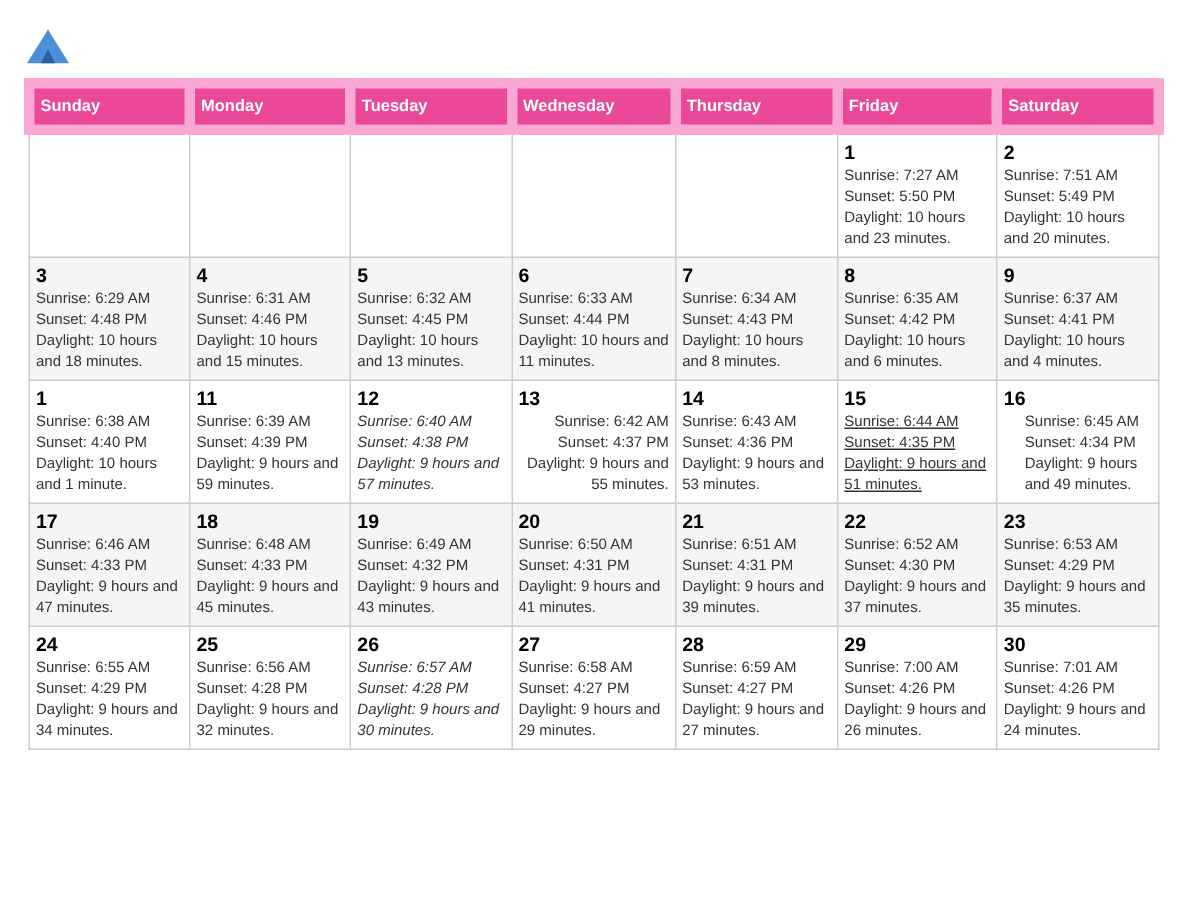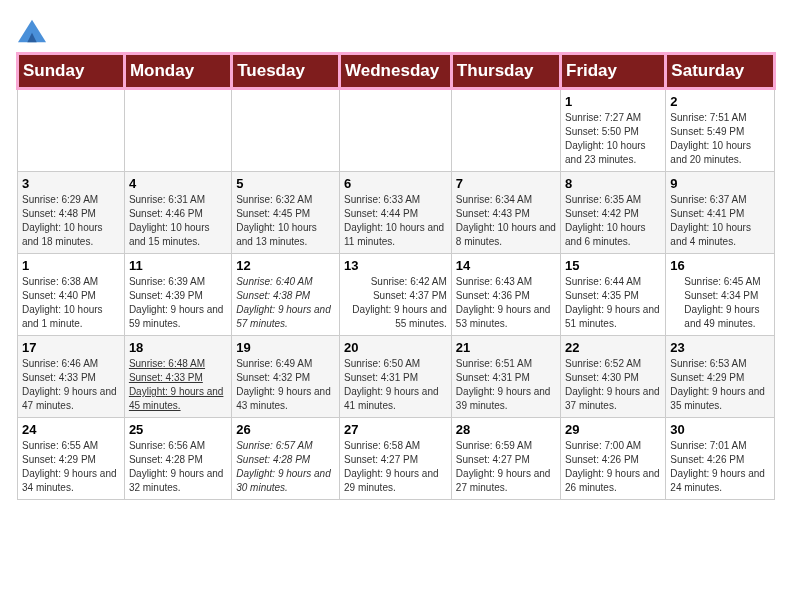--- a/index.html
+++ b/index.html
@@ -49,27 +49,27 @@
       font-size: 14px;
       color: #555;
       margin-top: 2px;
     }
     table {
       width: 100%;
       border-collapse: collapse;
       font-size: 11px;
     }
     thead th {
-      background-color: #7f1d1d;
+      background-color: #ec4899;
       color: #fff;
       padding: 6px 4px;
       text-align: left;
-      font-size: 17px;
+      font-size: 11px;
       font-weight: bold;
-      border: 3px solid #f9a8d4;
+      border: 7px solid #f9a8d4;
     }
     tbody td {
       border: 1px solid #ccc;
       vertical-align: top;
       padding: 4px;
       height: 80px;
       width: 113px;
       background: #fff;
     }
     tbody tr:nth-child(even) td {
@@ -219,41 +219,41 @@
 Daylight: 9 hours and 55 minutes.</div>
         </td>
         <td>
           <span class="day-num">14</span>
           <div class="day-info" style="white-space: pre-line;">Sunrise: 6:43 AM
 Sunset: 4:36 PM
 Daylight: 9 hours and 53 minutes.</div>
         </td>
         <td>
           <span class="day-num">15</span>
-          <div class="day-info" style="white-space: pre-line;">Sunrise: 6:44 AM
+          <div class="day-info" style="white-space: pre-line; text-decoration: underline;">Sunrise: 6:44 AM
 Sunset: 4:35 PM
 Daylight: 9 hours and 51 minutes.</div>
         </td>
         <td>
           <span class="day-num">16</span>
           <div class="day-info" style="white-space: pre-line; margin-left: 14px;">Sunrise: 6:45 AM
 Sunset: 4:34 PM
 Daylight: 9 hours and 49 minutes.</div>
         </td>
       </tr>
       <tr>
         <td>
           <span class="day-num">17</span>
           <div class="day-info" style="white-space: pre-line;">Sunrise: 6:46 AM
 Sunset: 4:33 PM
 Daylight: 9 hours and 47 minutes.</div>
         </td>
         <td>
           <span class="day-num">18</span>
-          <div class="day-info" style="white-space: pre-line; text-decoration: underline;">Sunrise: 6:48 AM
+          <div class="day-info" style="white-space: pre-line;">Sunrise: 6:48 AM
 Sunset: 4:33 PM
 Daylight: 9 hours and 45 minutes.</div>
         </td>
         <td>
           <span class="day-num">19</span>
           <div class="day-info" style="white-space: pre-line;">Sunrise: 6:49 AM
 Sunset: 4:32 PM
 Daylight: 9 hours and 43 minutes.</div>
         </td>
         <td>

